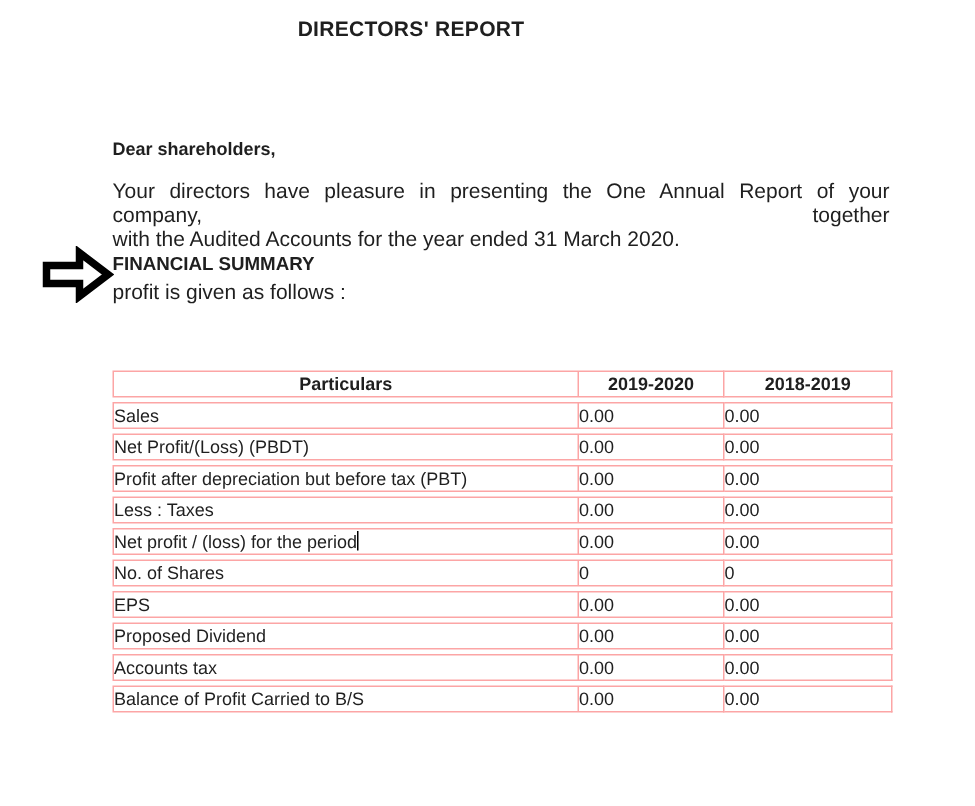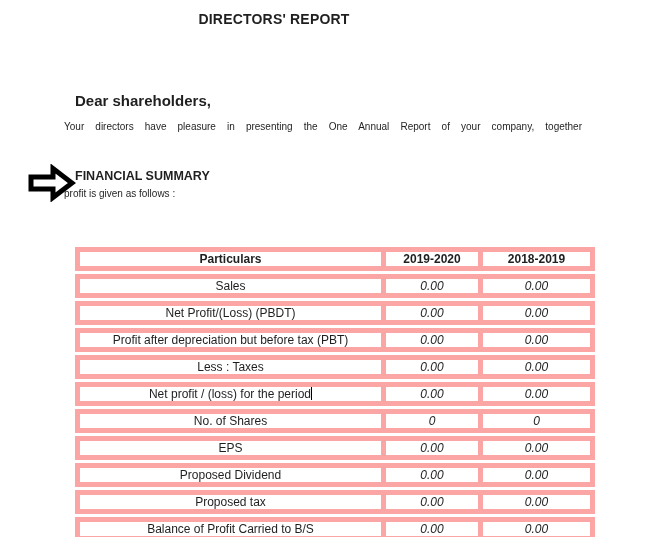--- a/index.html
+++ b/index.html
@@ -23,28 +23,28 @@
     width: 548px;
     text-align: center;
     font-size: 14px;
     font-weight: bold;
     letter-spacing: 0.2px;
   }
   .salutation {
     position: absolute;
     top: 92px;
     left: 75px;
-    font-size: 15px;
+    font-size: 12px;
     font-weight: bold;
   }
   .para {
     position: absolute;
-    left: 64px;
+    left: 75px;
     width: 518px;
-    font-size: 10px;
+    font-size: 14px;
     line-height: 16px;
   }
   .para-intro { top: 119px; }
   .para-fs { top: 186px; }
   .jline {
     text-align: justify;
     text-align-last: justify;
   }
   .fs-heading {
     position: absolute;
@@ -64,56 +64,57 @@
     position: absolute;
     top: 244px;
     left: 75px;
     width: 520px;
     border-collapse: separate;
     border-spacing: 0 3px;
     table-layout: fixed;
     font-size: 12px;
   }
   table.fin-table th, table.fin-table td {
-    border: 5px solid #fca5a5;
+    border: 1px solid #fca5a5;
     height: 18px;
     padding: 0;
     box-sizing: border-box;
     vertical-align: middle;
     overflow: hidden;
     white-space: nowrap;
   }
   table.fin-table th + th, table.fin-table td + td {
     border-left: none;
   }
-  .c1 { width: 311px; padding-left: 4px; text-align: center; }
+  .c1 { width: 311px; padding-left: 4px; text-align: left; }
   .c2 { width: 97px; }
   .c3 { width: 112px; margin-top: 36px; }
   th.c1, th.c2, th.c3 { text-align: center; font-weight: bold; padding-left: 0; }
-  td.num { text-align: center; padding-right: 6px; font-style: italic; }
+  td.num { text-align: left; padding-right: 6px; }
   .caret {
     display: inline-block;
     width: 1px;
     height: 13px;
     background: #000000;
     vertical-align: -2px;
     margin-left: 0px;
   }
 </style>
 </head>
 <body>
 
 <div class="page">
 
   <div class="doc-title">DIRECTORS' REPORT</div>
 
   <div class="salutation">Dear shareholders,</div>
 
   <div class="para para-intro">
     <div class="jline">Your directors have pleasure in presenting the One  Annual Report of your company, together</div>
+    <div>with the Audited Accounts for the year ended 31 March 2020.</div>
   </div>
 
   <svg class="arrow-shape" viewBox="0 0 49 38" xmlns="http://www.w3.org/2000/svg">
     <polygon points="4,13 26,13 26,4.5 45,19 26,33.5 26,25 4,25" fill="#ffffff" stroke="#000000" stroke-width="5" stroke-linejoin="miter"></polygon>
   </svg>
 
   <div class="fs-heading">FINANCIAL SUMMARY</div>
 
   <div class="para para-fs">
     <div>profit is given as follows :</div>
@@ -162,21 +163,21 @@
           <td class="c1">EPS</td>
           <td class="c2 num">0.00</td>
           <td class="c3 num">0.00</td>
         </tr>
         <tr>
           <td class="c1">Proposed Dividend</td>
           <td class="c2 num">0.00</td>
           <td class="c3 num">0.00</td>
         </tr>
         <tr>
-          <td class="c1">Proposed tax</td>
+          <td class="c1">Accounts tax</td>
           <td class="c2 num">0.00</td>
           <td class="c3 num">0.00</td>
         </tr>
         <tr>
           <td class="c1">Balance of Profit Carried to B/S</td>
           <td class="c2 num">0.00</td>
           <td class="c3 num">0.00</td>
         </tr>
       </tbody>
   </table>

